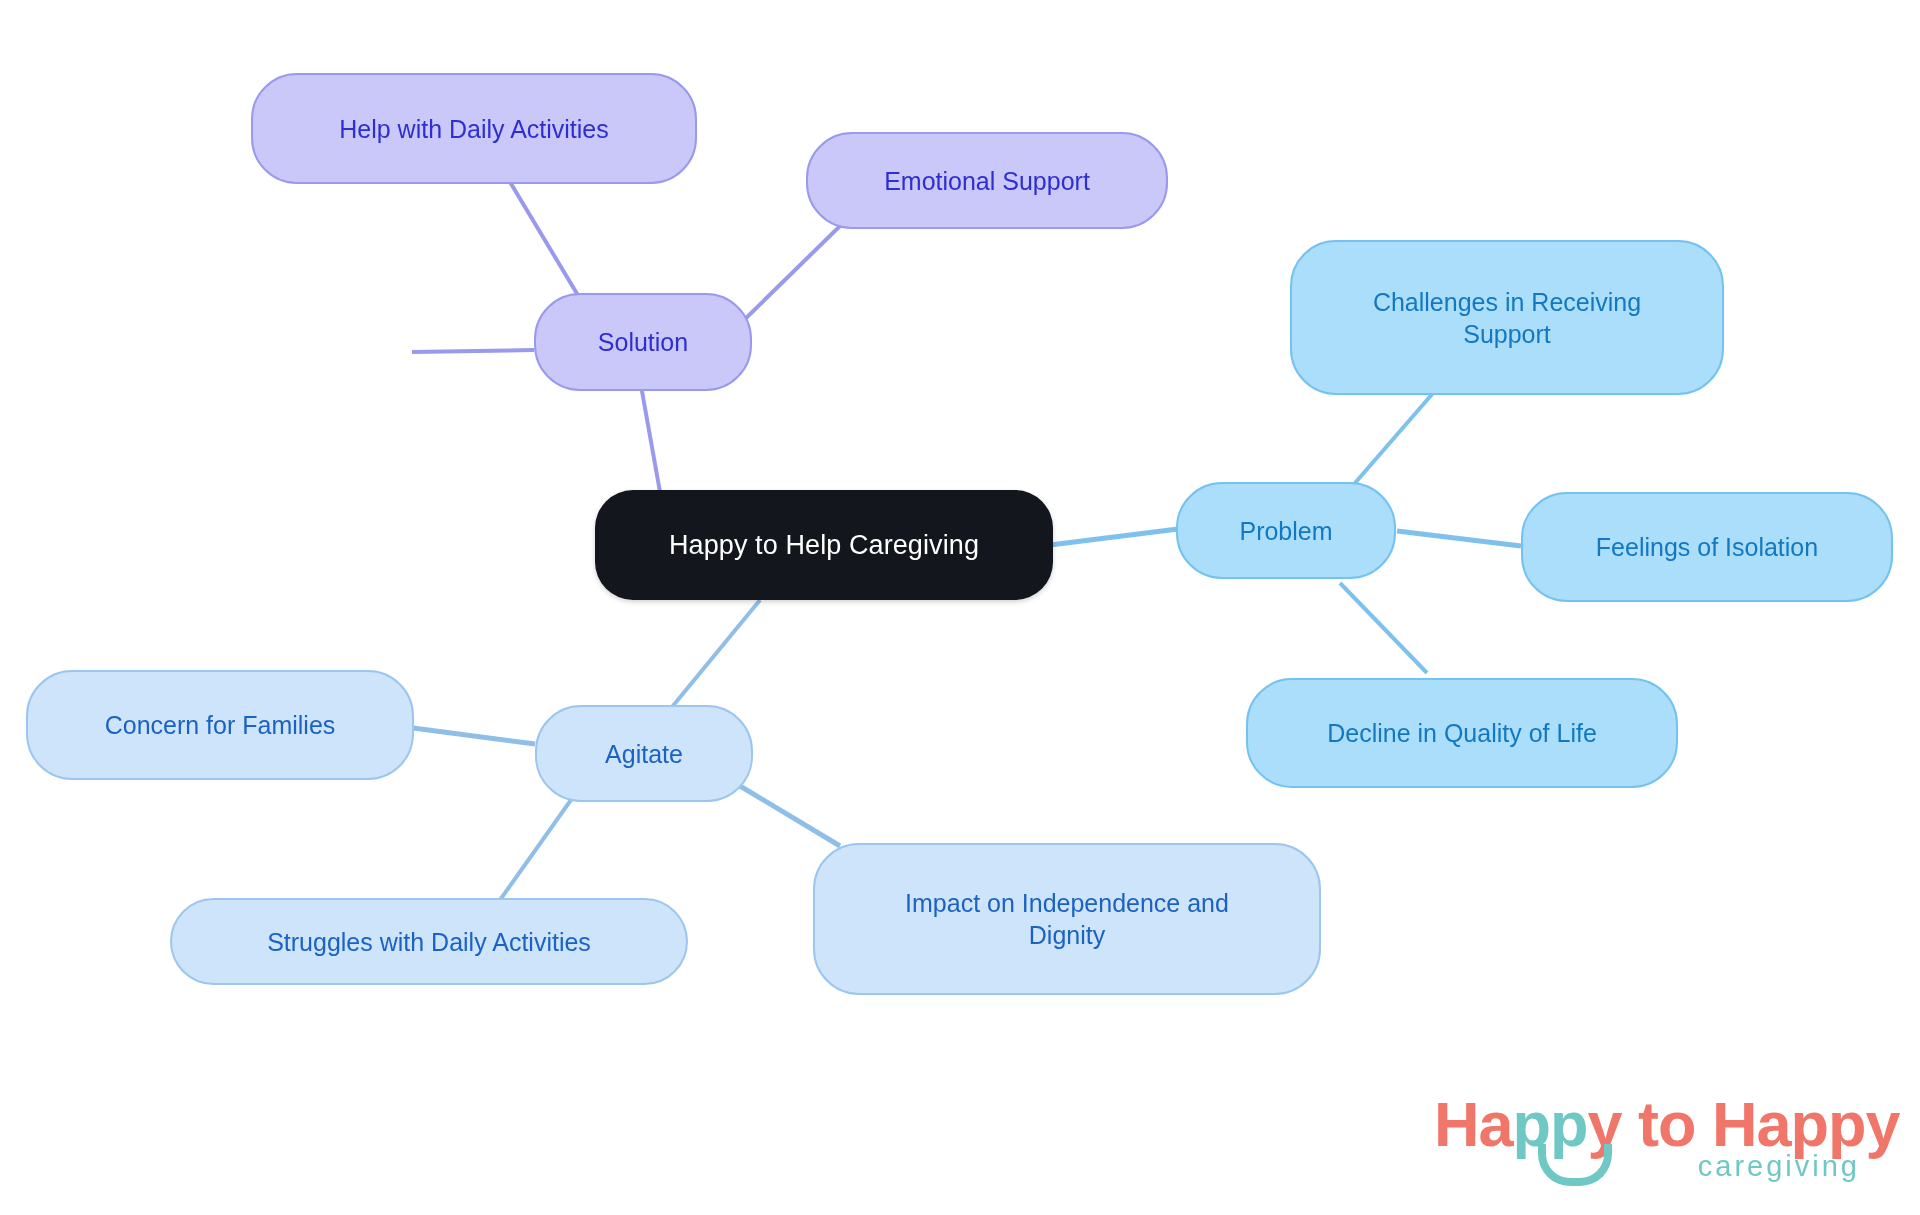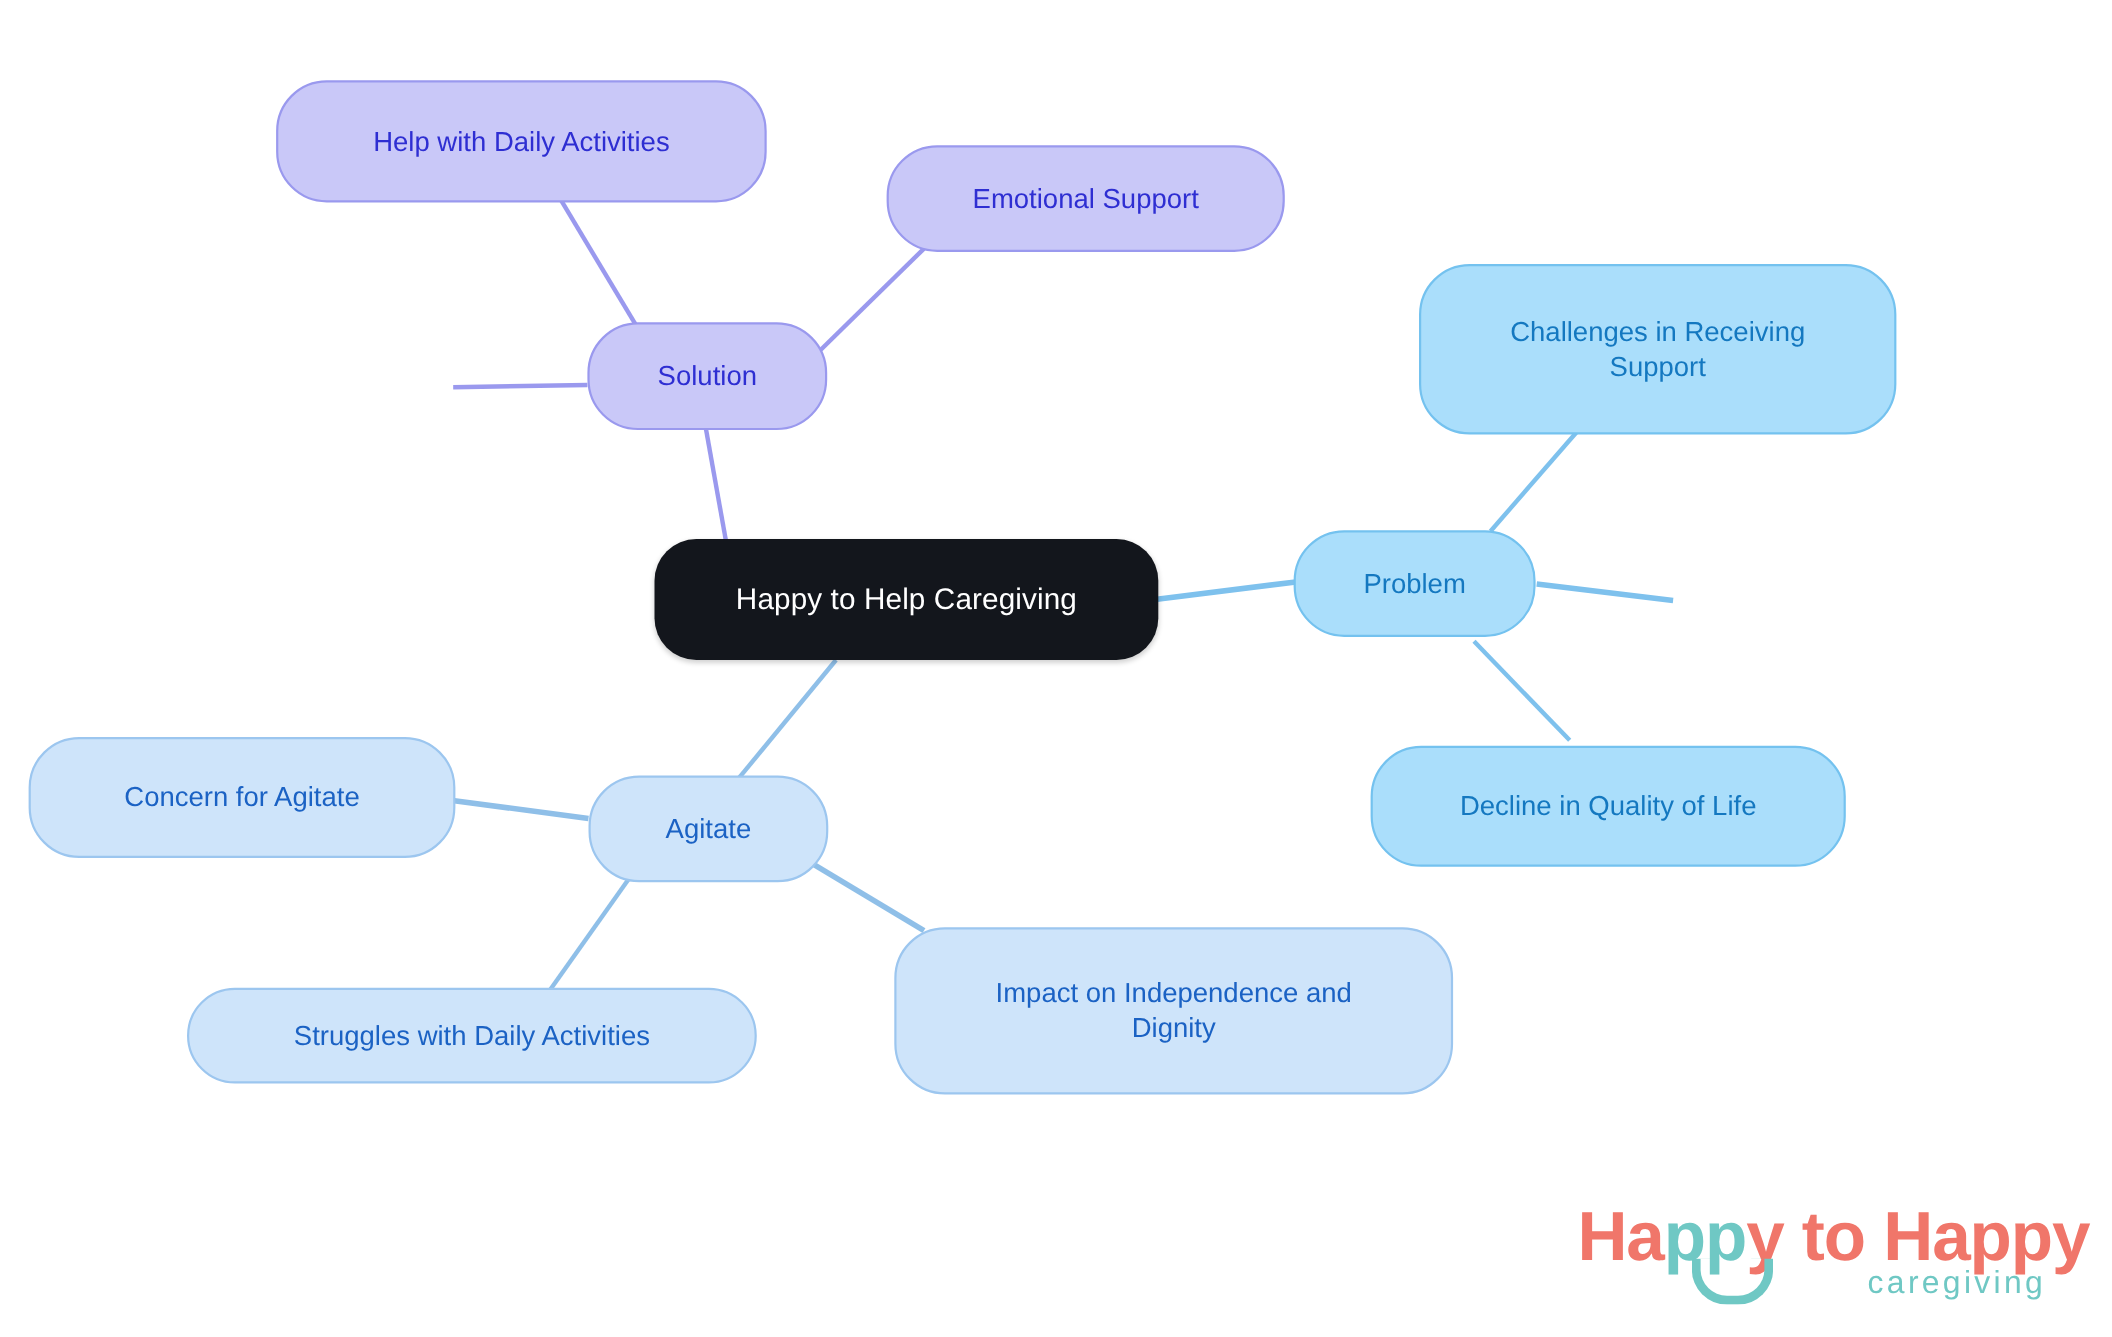--- a/index.html
+++ b/index.html
@@ -158,26 +158,27 @@
   <div class="node purple pill" style="left:251px; top:73px; width:446px; height:111px;">Help with Daily Activities</div>
 
   <div class="node purple pill" style="left:806px; top:132px; width:362px; height:97px;">Emotional Support</div>
 
 
   <div class="node blue pill" style="left:1176px; top:482px; width:220px; height:97px;text-align:center;">Problem</div>
 
   <div class="node blue pill" style="left:1290px; top:240px; width:434px; height:155px;text-align:center;">Challenges in Receiving
 Support</div>
 
+  <div class="node blue pill" style="left:1521px; top:492px; width:372px; height:110px;">Feelings of Isolation</div>
 
   <div class="node blue pill" style="left:1246px; top:678px; width:432px; height:110px;">Decline in Quality of Life</div>
 
   <div class="node paleblue pill" style="left:535px; top:705px; width:218px; height:97px;">Agitate</div>
 
-  <div class="node paleblue pill" style="left:26px; top:670px; width:388px; height:110px;">Concern for Agitate</div>
+  <div class="node paleblue pill" style="left:26px; top:670px; width:388px; height:110px;">Concern for Families</div>
 
   <div class="node paleblue pill" style="left:170px; top:898px; width:518px; height:87px;">Struggles with Daily Activities</div>
 
   <div class="node paleblue pill" style="left:789px; top:843px; width:508px; height:152px;margin-left:24px;">Impact on Independence and
 Dignity</div>
 
   <div id="logo">
     <div class="wordmark"><span>Ha</span><span class="teal-letters">pp</span><span>y to Happy</span></div>
     <div class="smile"></div>
     <div class="sub">caregiving</div>

